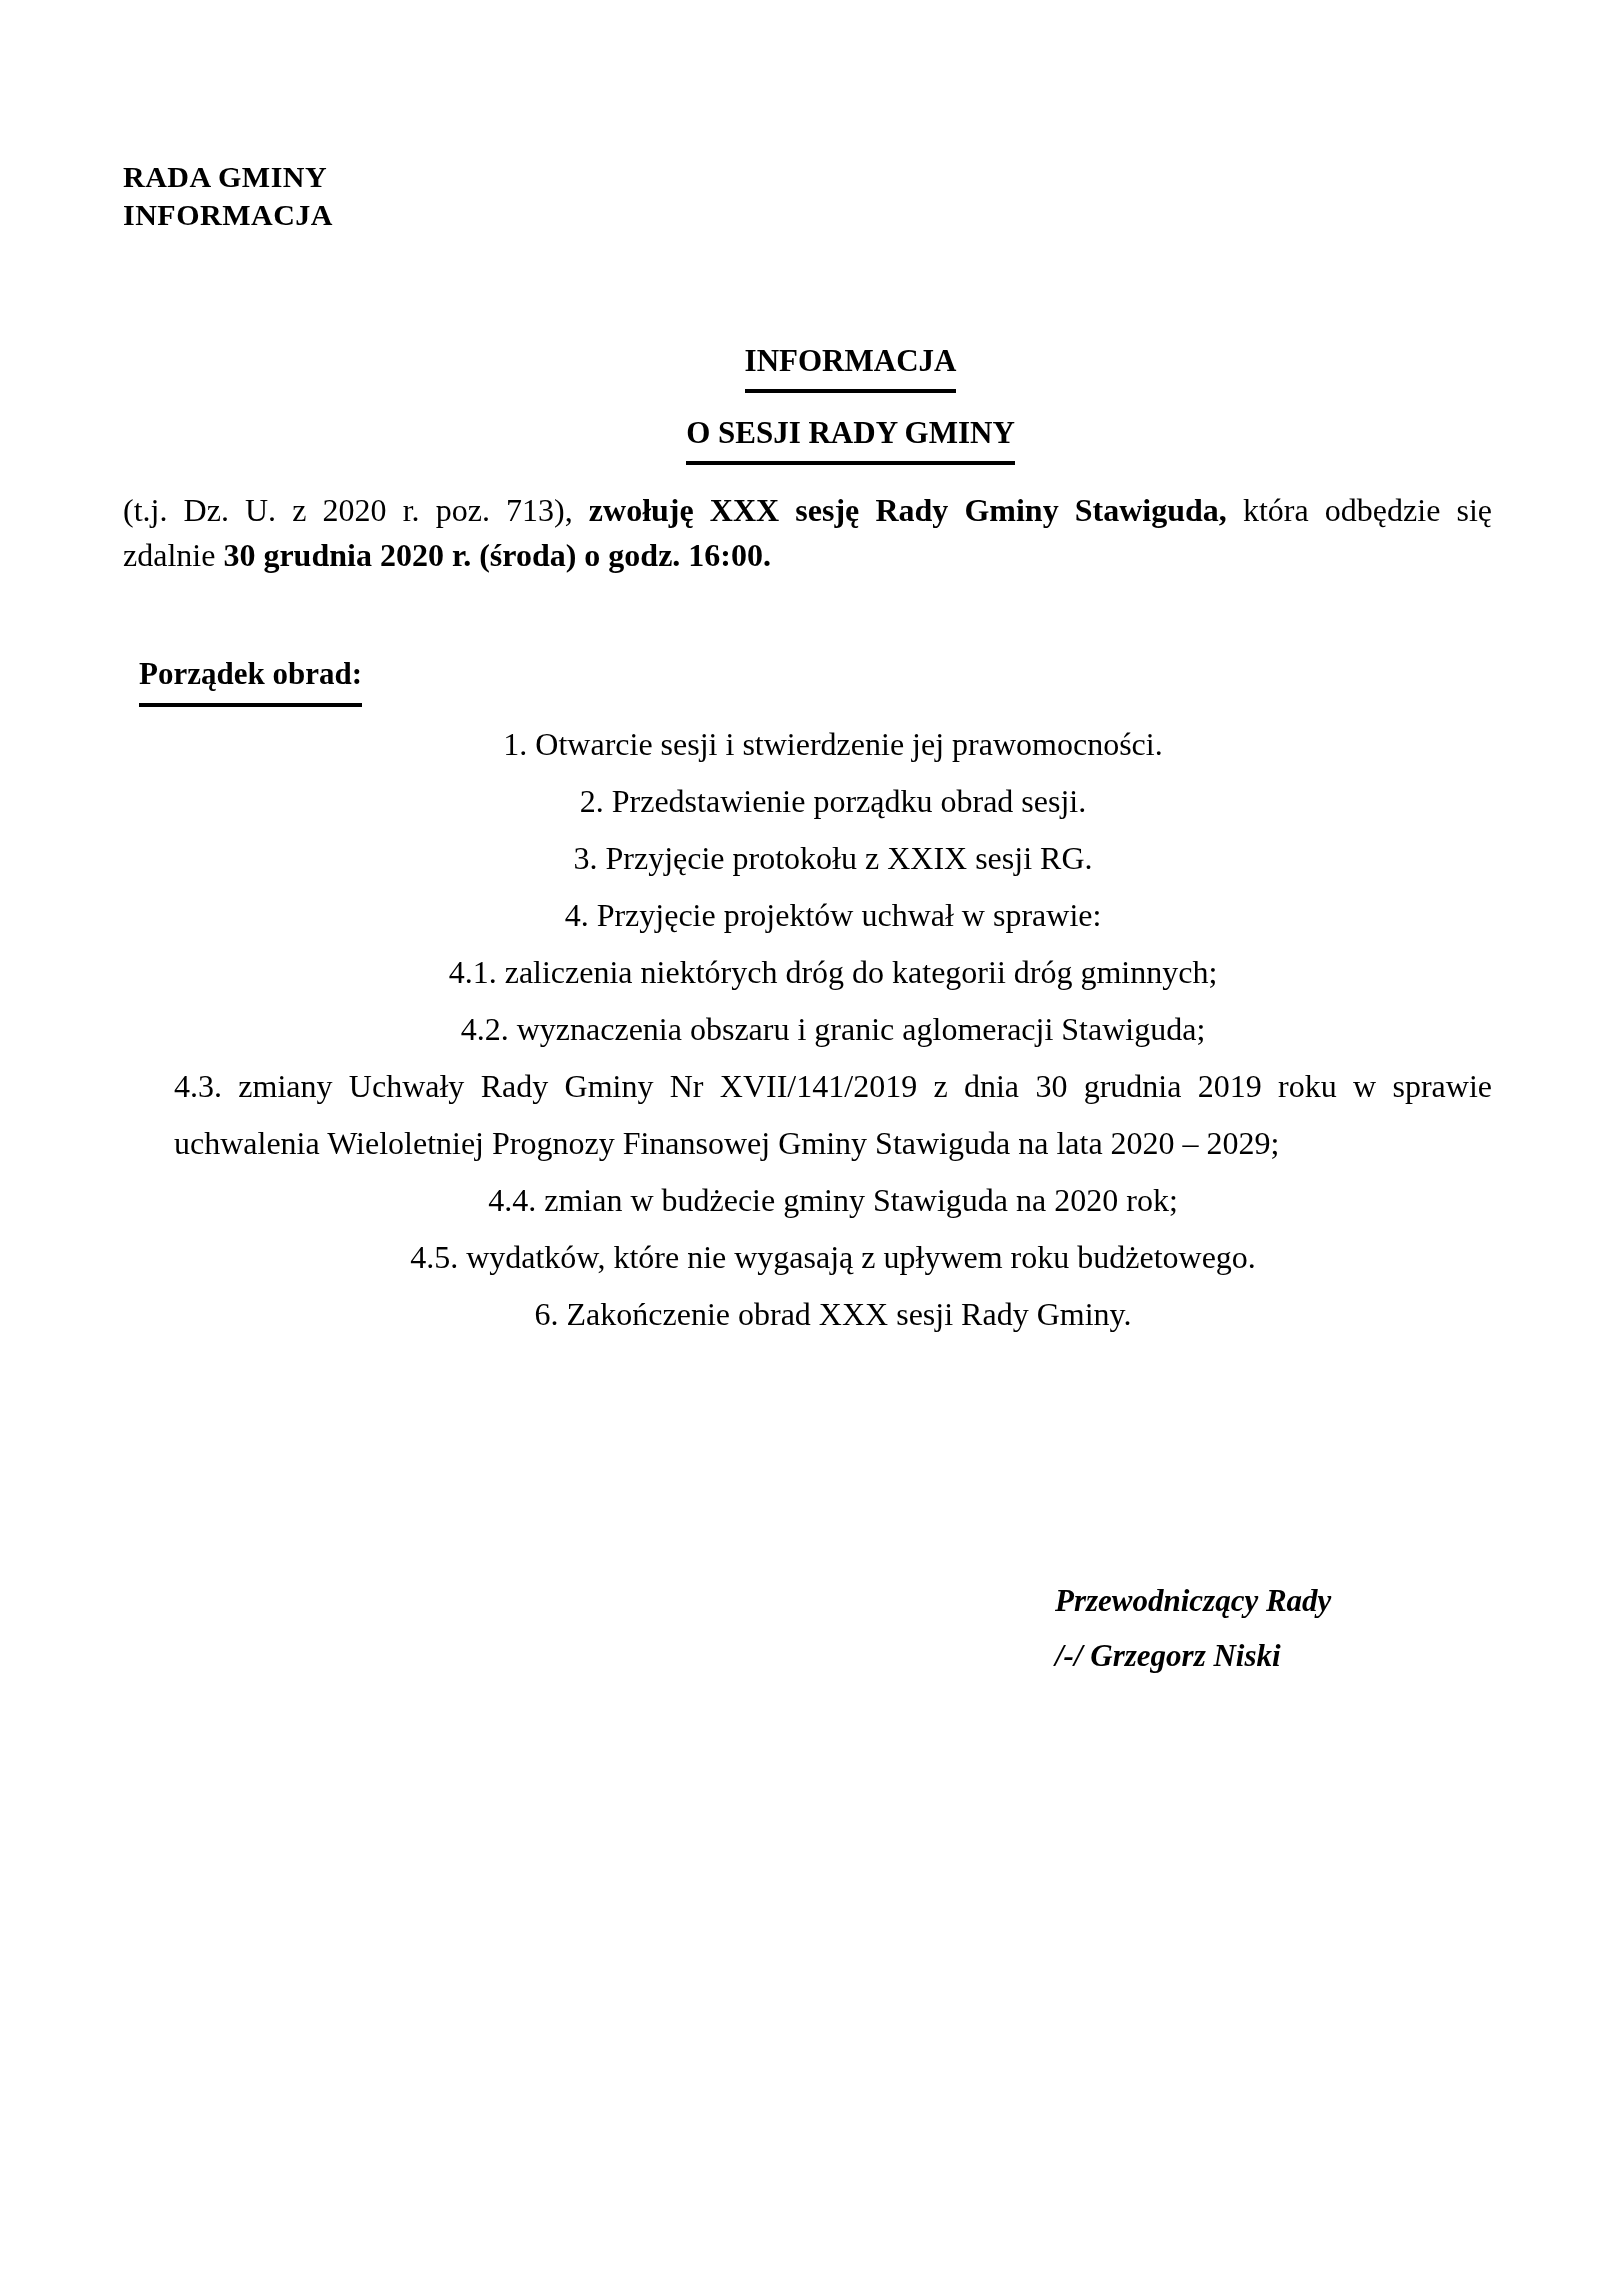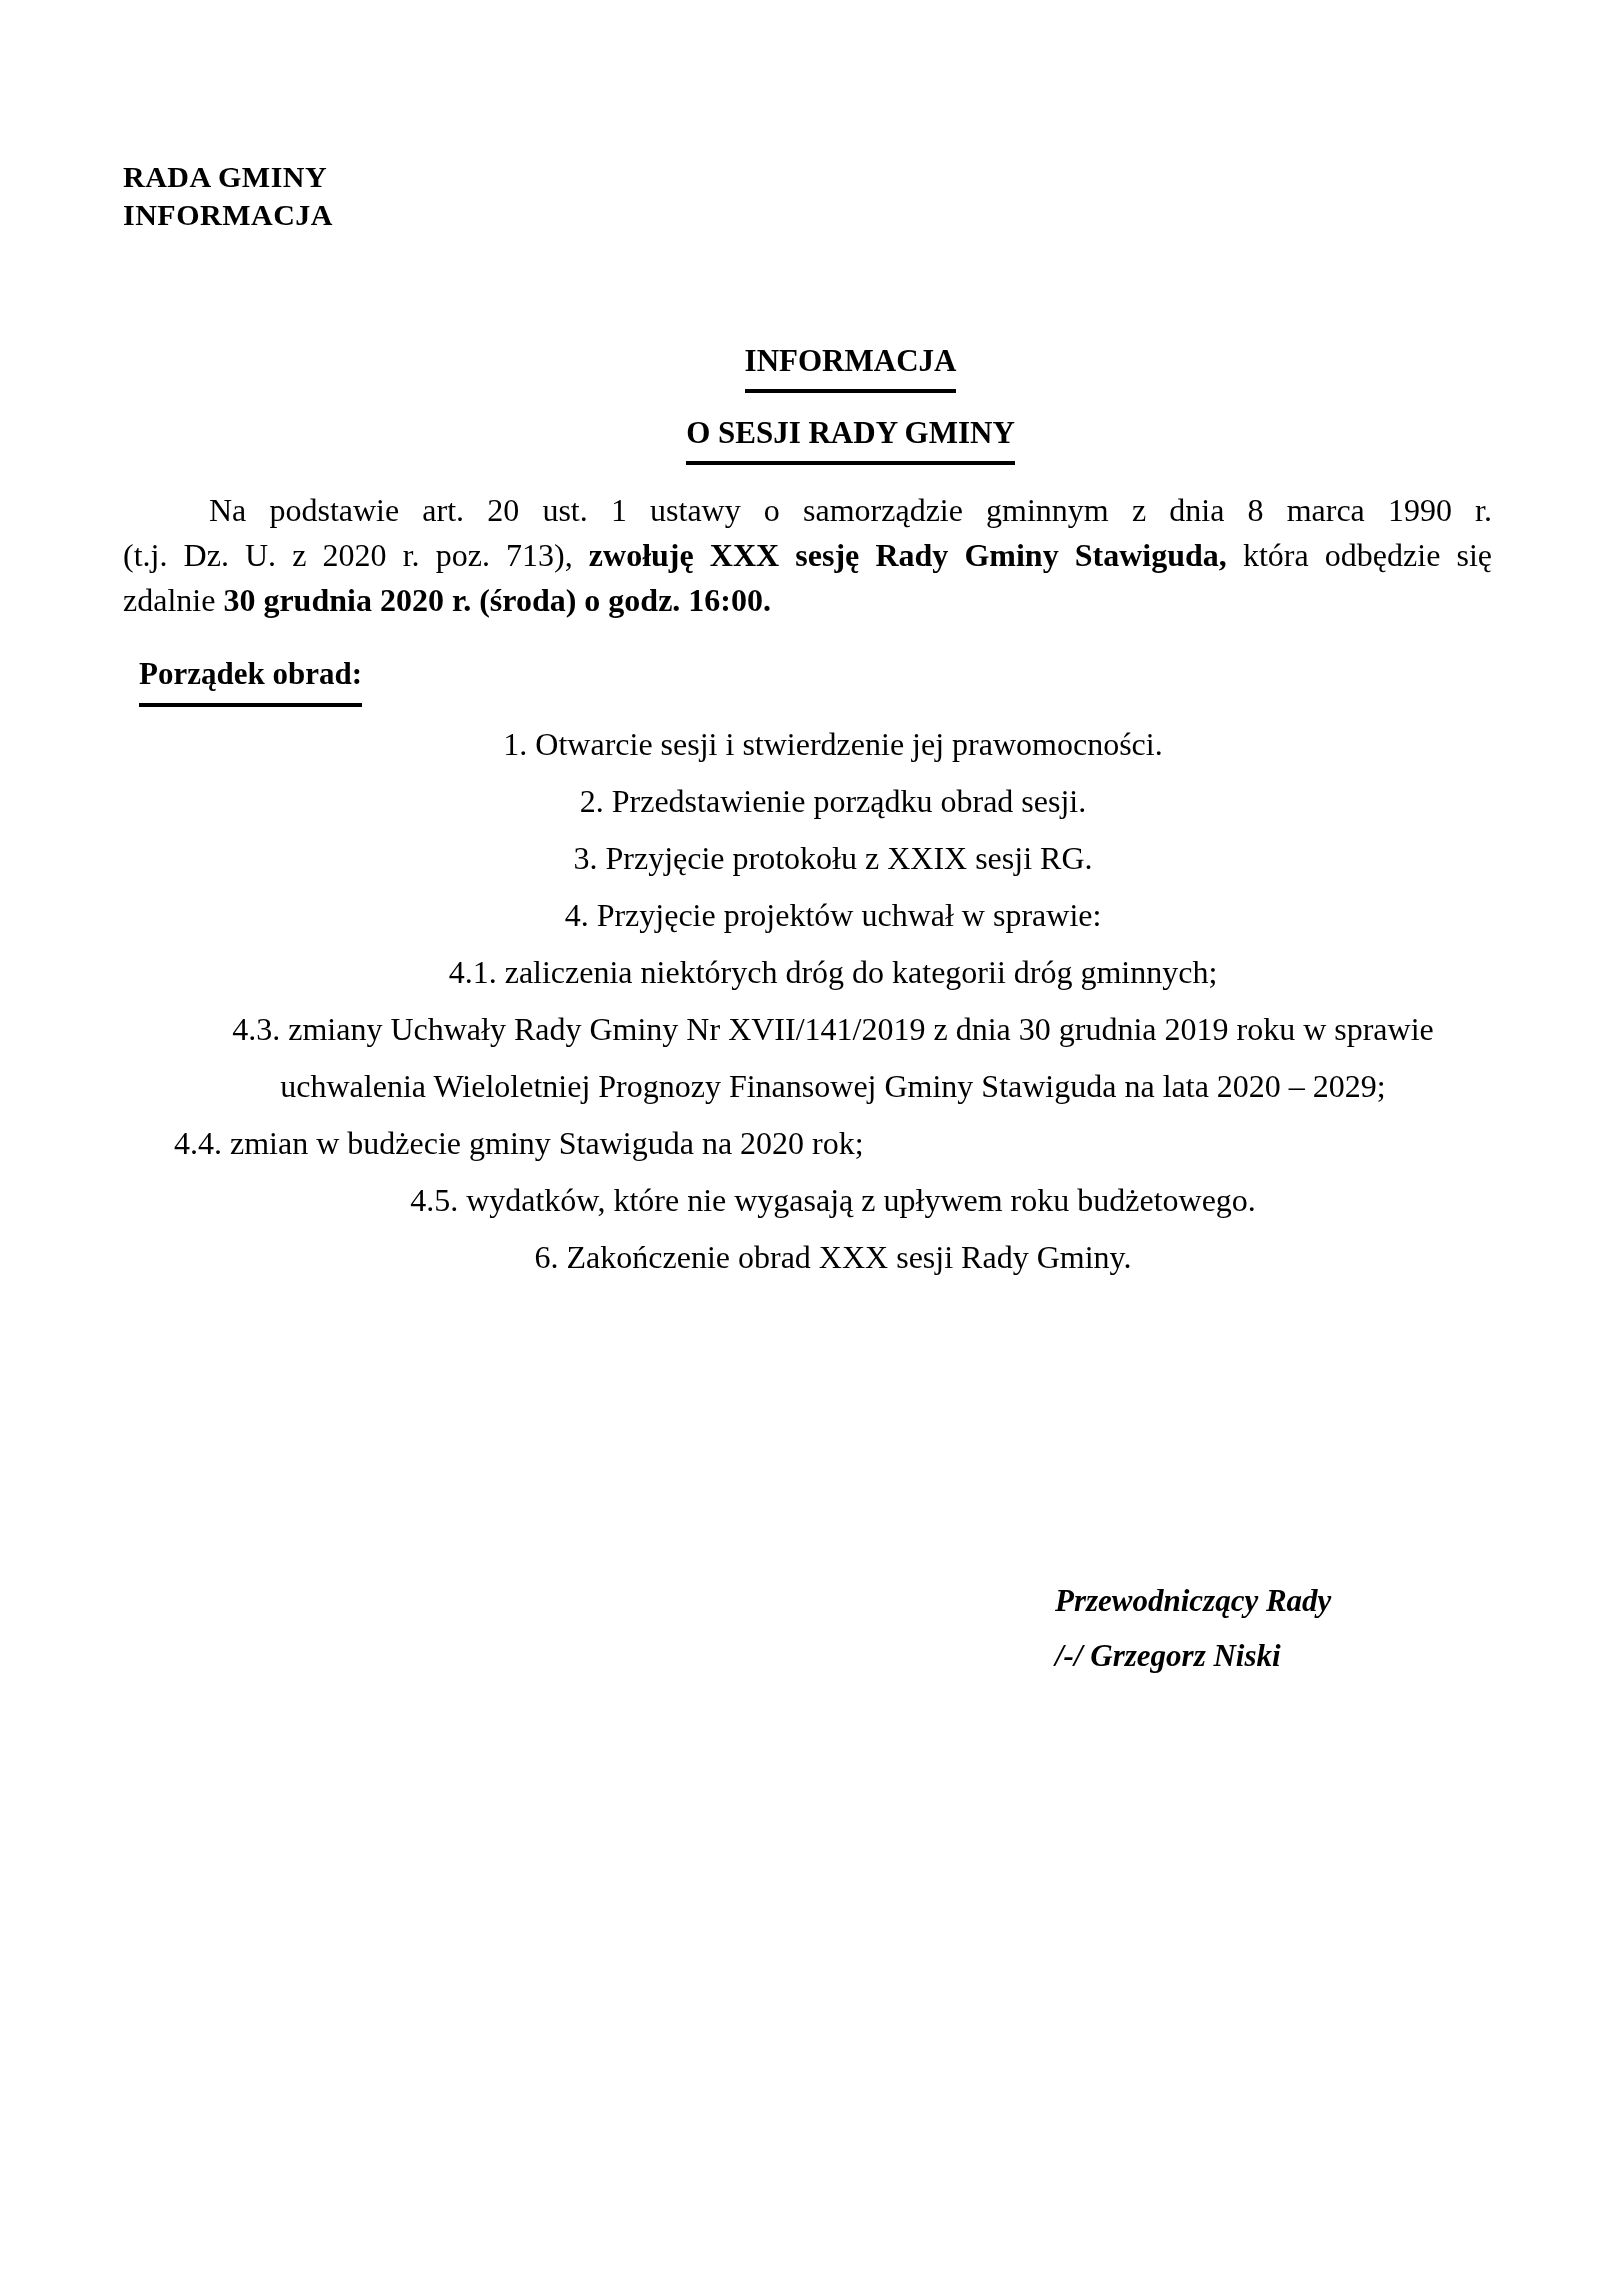--- a/index.html
+++ b/index.html
@@ -109,41 +109,39 @@
 
   <div class="center-wrap title-wrap">
     <span class="u">INFORMACJA</span>
   </div>
 
   <div class="center-wrap subtitle-wrap">
     <span class="u">O SESJI RADY GMINY</span>
   </div>
 
   <div class="intro">
-    <div class="intro-line first stretch">
-      <span>Na podstawie art. 20 ust. 1 ustawy o samorządzie gminnym z dnia 8 marca 1990 r.</span>
-    </div>
     <div class="intro-line stretch">
       <span>(t.j. Dz. U. z 2020 r. poz. 713), </span><span class="b">zwołuję XXX sesję Rady Gminy Stawiguda,</span><span> która odbędzie się</span>
     </div>
     <div class="intro-line last">
       <span>zdalnie </span><span class="b">30 grudnia 2020 r. (środa) o godz. 16:00.</span>
     </div>
   </div>
 
   <div class="agenda-heading">
     <span class="u">Porządek obrad:</span>
   </div>
 
   <div class="agenda-list">
       <div class="agenda-item">1. Otwarcie sesji i stwierdzenie jej prawomocności.</div>
       <div class="agenda-item">2. Przedstawienie porządku obrad sesji.</div>
       <div class="agenda-item">3. Przyjęcie protokołu z XXIX sesji RG.</div>
       <div class="agenda-item">4. Przyjęcie projektów uchwał w sprawie:</div>
       <div class="agenda-item">4.1. zaliczenia niektórych dróg do kategorii dróg gminnych;</div>
+      <div class="agenda-item">4.2. wyznaczenia obszaru i granic aglomeracji Stawiguda;</div>
       <div class="agenda-item">4.3. zmiany Uchwały Rady Gminy Nr XVII/141/2019 z dnia 30 grudnia 2019 roku w sprawie uchwalenia Wieloletniej Prognozy Finansowej Gminy Stawiguda na lata 2020 – 2029;</div>
       <div class="agenda-item">4.4. zmian w budżecie gminy Stawiguda na 2020 rok;</div>
       <div class="agenda-item">4.5. wydatków, które nie wygasają z upływem roku budżetowego.</div>
       <div class="agenda-item">6. Zakończenie obrad XXX sesji Rady Gminy.</div>
     </div>
 
   <div class="signature">
     <div>Przewodniczący Rady</div>
     <div>/-/ Grzegorz Niski</div>
   </div>

